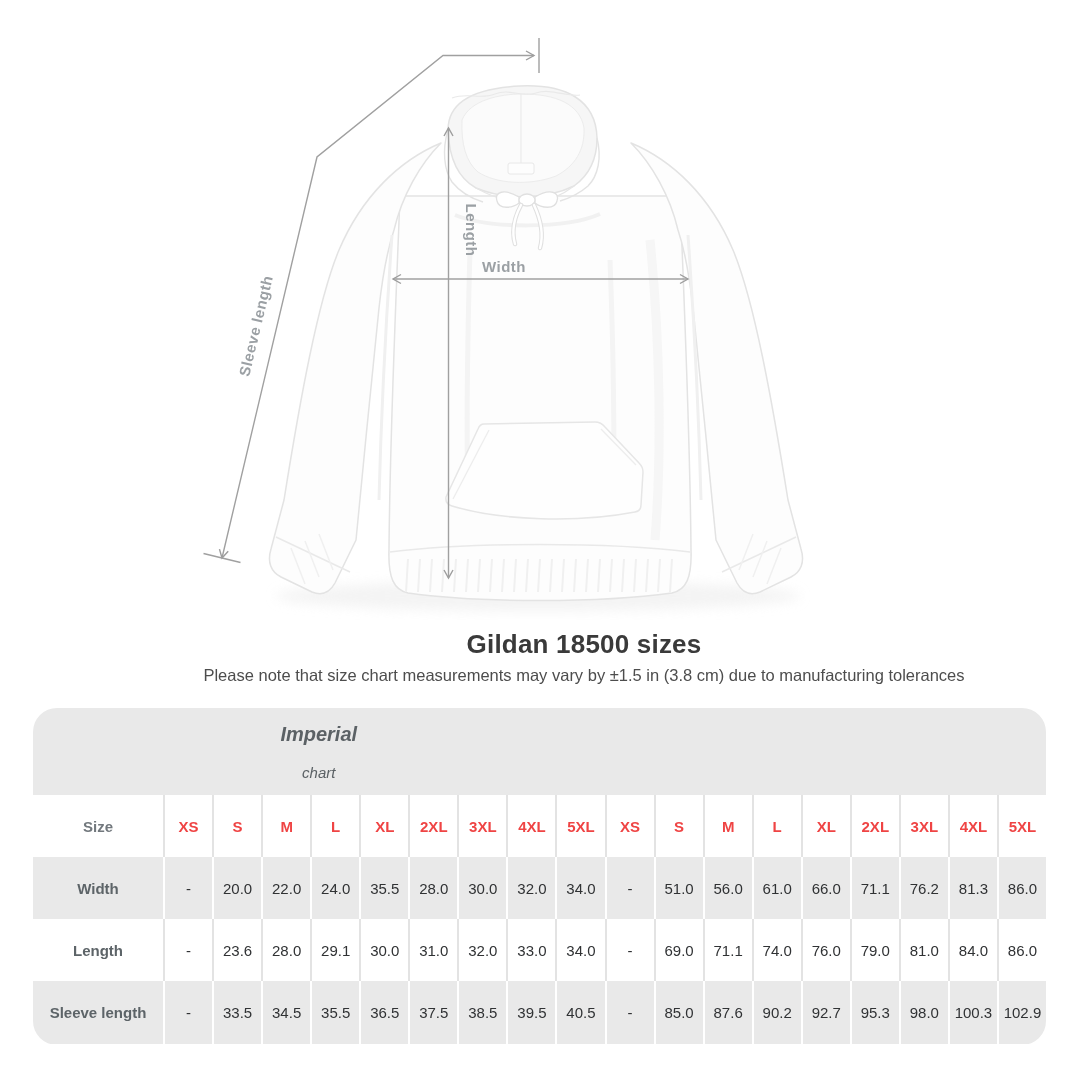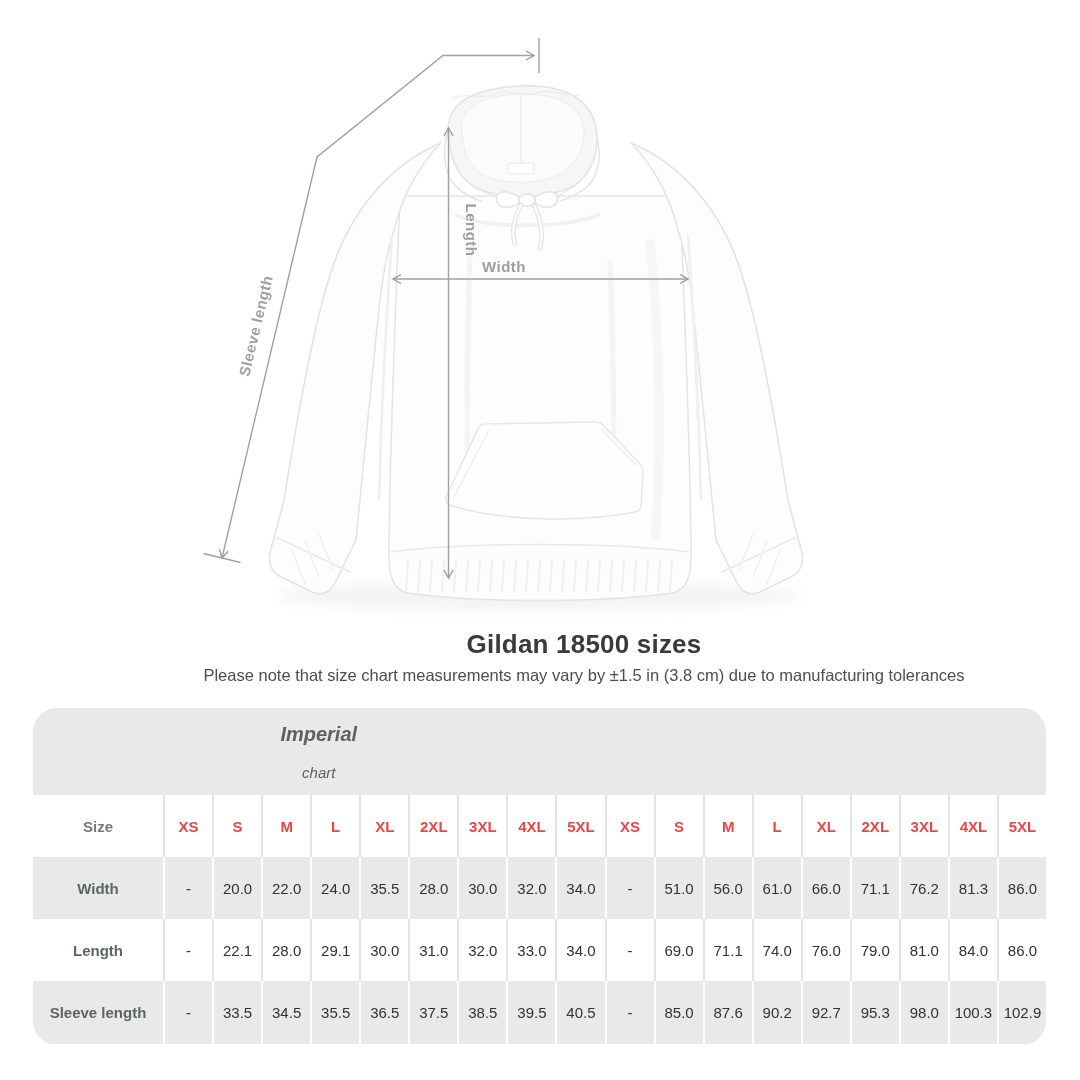--- a/index.html
+++ b/index.html
@@ -177,21 +177,21 @@
           <div class="cell val">61.0</div>
           <div class="cell val">66.0</div>
           <div class="cell val">71.1</div>
           <div class="cell val">76.2</div>
           <div class="cell val">81.3</div>
           <div class="cell val">86.0</div>
         </div>
         <div class="trow r1 row-white">
           <div class="cell row-label">Length</div>
           <div class="cell val">-</div>
-          <div class="cell val">22.1</div>
+          <div class="cell val">23.6</div>
           <div class="cell val">28.0</div>
           <div class="cell val">29.1</div>
           <div class="cell val">30.0</div>
           <div class="cell val">31.0</div>
           <div class="cell val">32.0</div>
           <div class="cell val">33.0</div>
           <div class="cell val">34.0</div>
           <div class="cell val">-</div>
           <div class="cell val">69.0</div>
           <div class="cell val">71.1</div>

